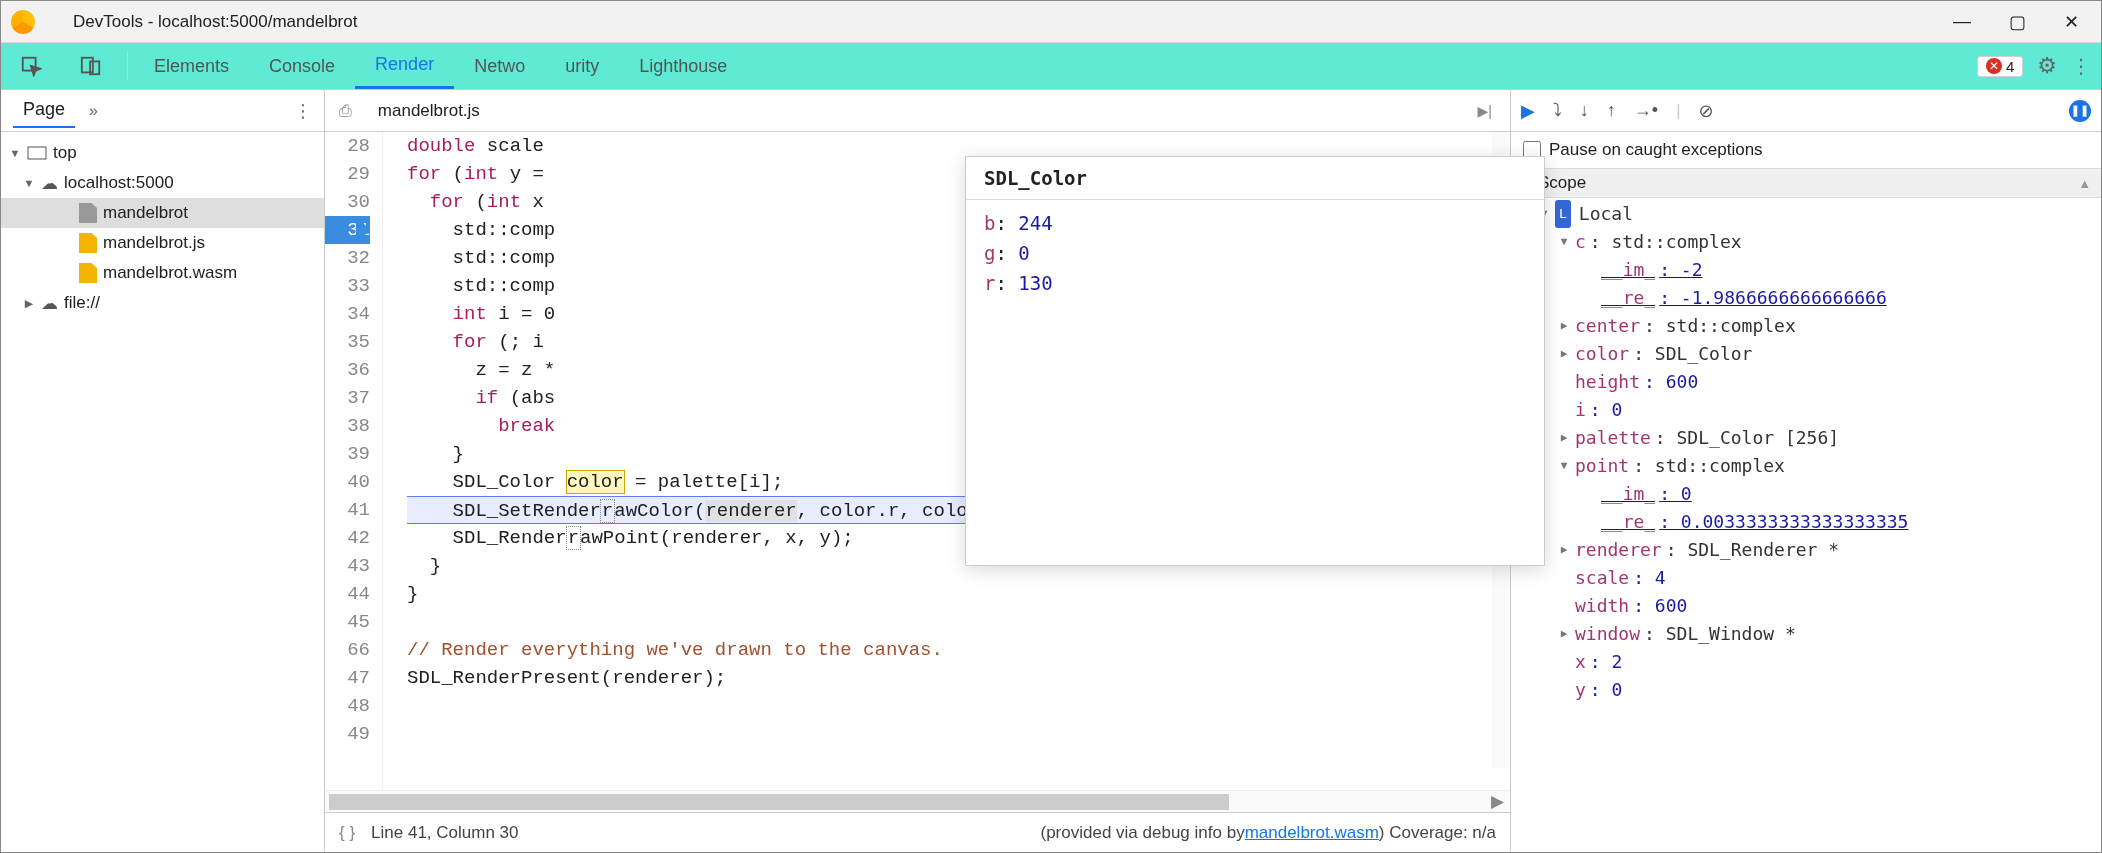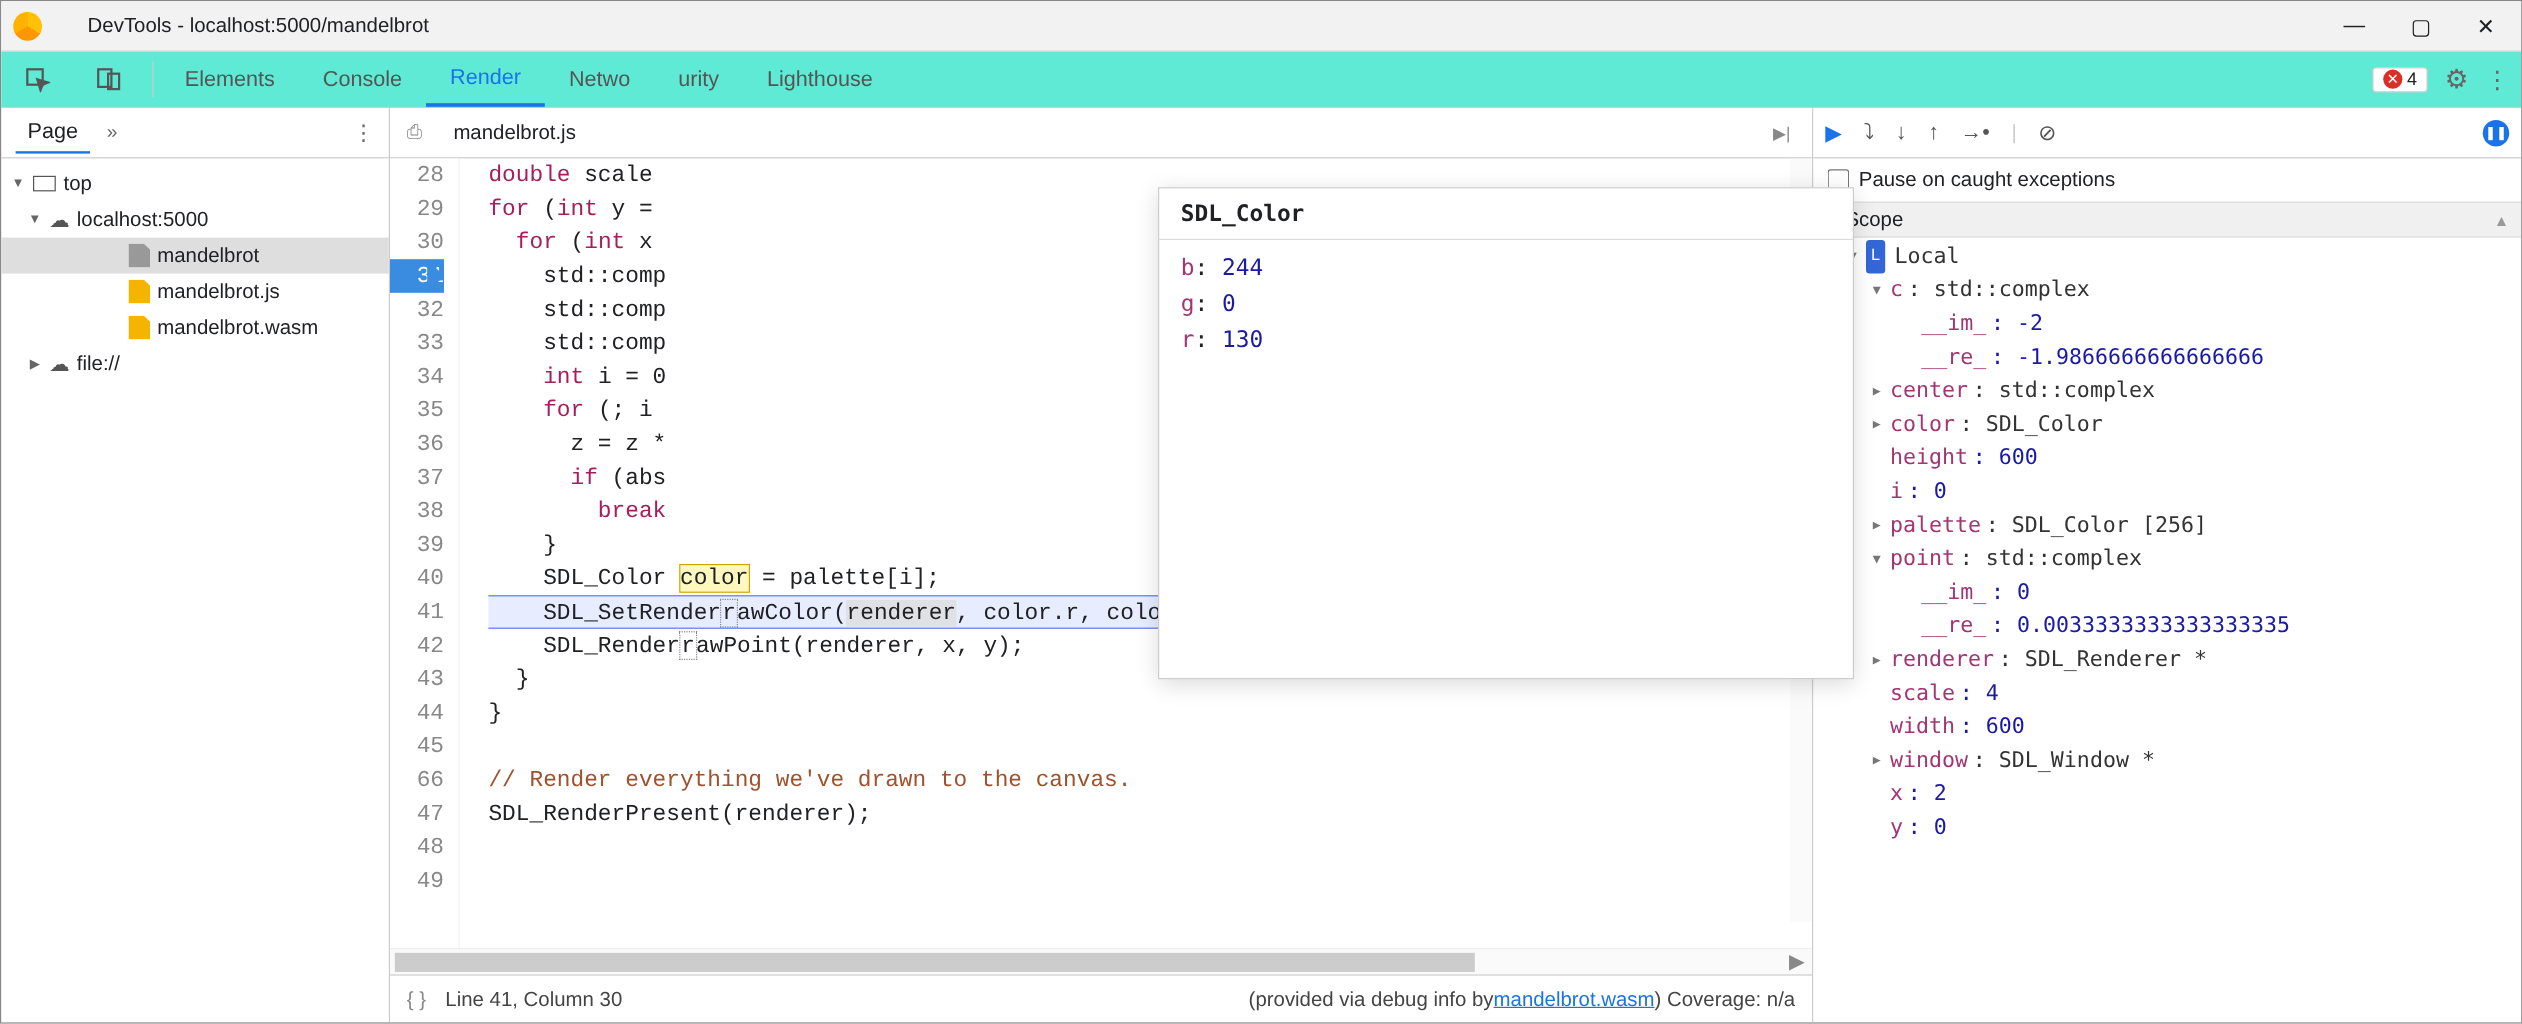--- a/index.html
+++ b/index.html
@@ -42,21 +42,21 @@
 .errbadge .dot { width:16px; height:16px; border-radius:50%; background:#d93025; color:#fff; font-size:12px; display:flex; align-items:center; justify-content:center; }
 .mainrow { display:flex; height: calc(100% - 42px - 47px); }
 .sidebar { width: 324px; border-right:1px solid #ccc; display:flex; flex-direction:column; }
 .sidebar .sbhead { height: 42px; display:flex; align-items:center; padding: 0 12px; border-bottom:1px solid #ccc; }
 .sbhead .page { padding: 6px 10px; border-bottom: 2px solid #1a73e8; font-size:18px; }
 .sbhead .chev { margin-left: 14px; font-size:16px; color:#666; }
 .sbhead .dots { margin-left:auto; font-size:18px; color:#666; }
 .tree { padding: 6px 0; font-size:17px; }
 .tree .row { display:flex; align-items:center; height: 30px; padding: 0 8px; gap:6px; cursor:pointer;}
 .tree .ind1 { padding-left: 22px; }
-.tree .ind2 { padding-left: 88px; }
+.tree .ind2 { padding-left: 60px; }
 .tree .tri { font-size:11px; color:#666; width:12px; text-align:center;}
 .cloud { color:#555; }
 .fileic { width:18px; height:20px; background:#f4b400; clip-path: polygon(0 0,70% 0,100% 25%,100% 100%,0 100%); }
 .fileic.gray { background:#999; }
 .tree .row.sel { background:#dedede; }
 .editor { flex:1; display:flex; flex-direction:column; border-right:1px solid #ccc; position:relative;}
 .edtabs { height:42px; border-bottom:1px solid #ccc; display:flex; align-items:center; padding: 0 8px; gap: 10px; }
 .edtabs .nav { font-size:16px; color:#888; padding: 0 6px;}
 .edtabs .etab { padding: 4px 10px; font-size:17px; }
 .edtabs .play { margin-left:auto; font-size:14px; color:#888; padding-right:10px; }
@@ -88,21 +88,21 @@
 .sechead { background:#f0f0f0; border-top:1px solid #ddd; border-bottom:1px solid #ddd; padding: 4px 10px; font-size:17px; display:flex; align-items:center; gap:6px;}
 .scope { font-family: Consolas, monospace; font-size:18px; line-height:28px; padding: 2px 0 10px 10px; overflow:hidden;}
 .scope .sr { display:flex; align-items:center; gap:4px;}
 .scope .tri2 { width:14px; font-size:11px; color:#777; text-align:center;}
 .scope .key { color:#a33573; }
 .scope .num { color:#1a1aa6; }
 .scope .txt { color:#333; }
 .scope .badge { background:#3367d6; color:#fff; font-size:13px; padding:0 4px; border-radius:3px; margin-right:4px;}
 .scope .i1 { padding-left: 16px;}
 .scope .i2 { padding-left: 36px;}
-.scope .i3 { padding-left: 62px;}
+.scope .i3 { padding-left: 62px; text-decoration: underline;}
 .tooltip {
   position:absolute;
   left: 640px;
   top: 66px;
   width: 580px;
   height: 410px;
   background:#fff;
   border:1px solid #ccc;
   box-shadow: 0 4px 18px rgba(0,0,0,0.15);
   font-family: Consolas, monospace;

